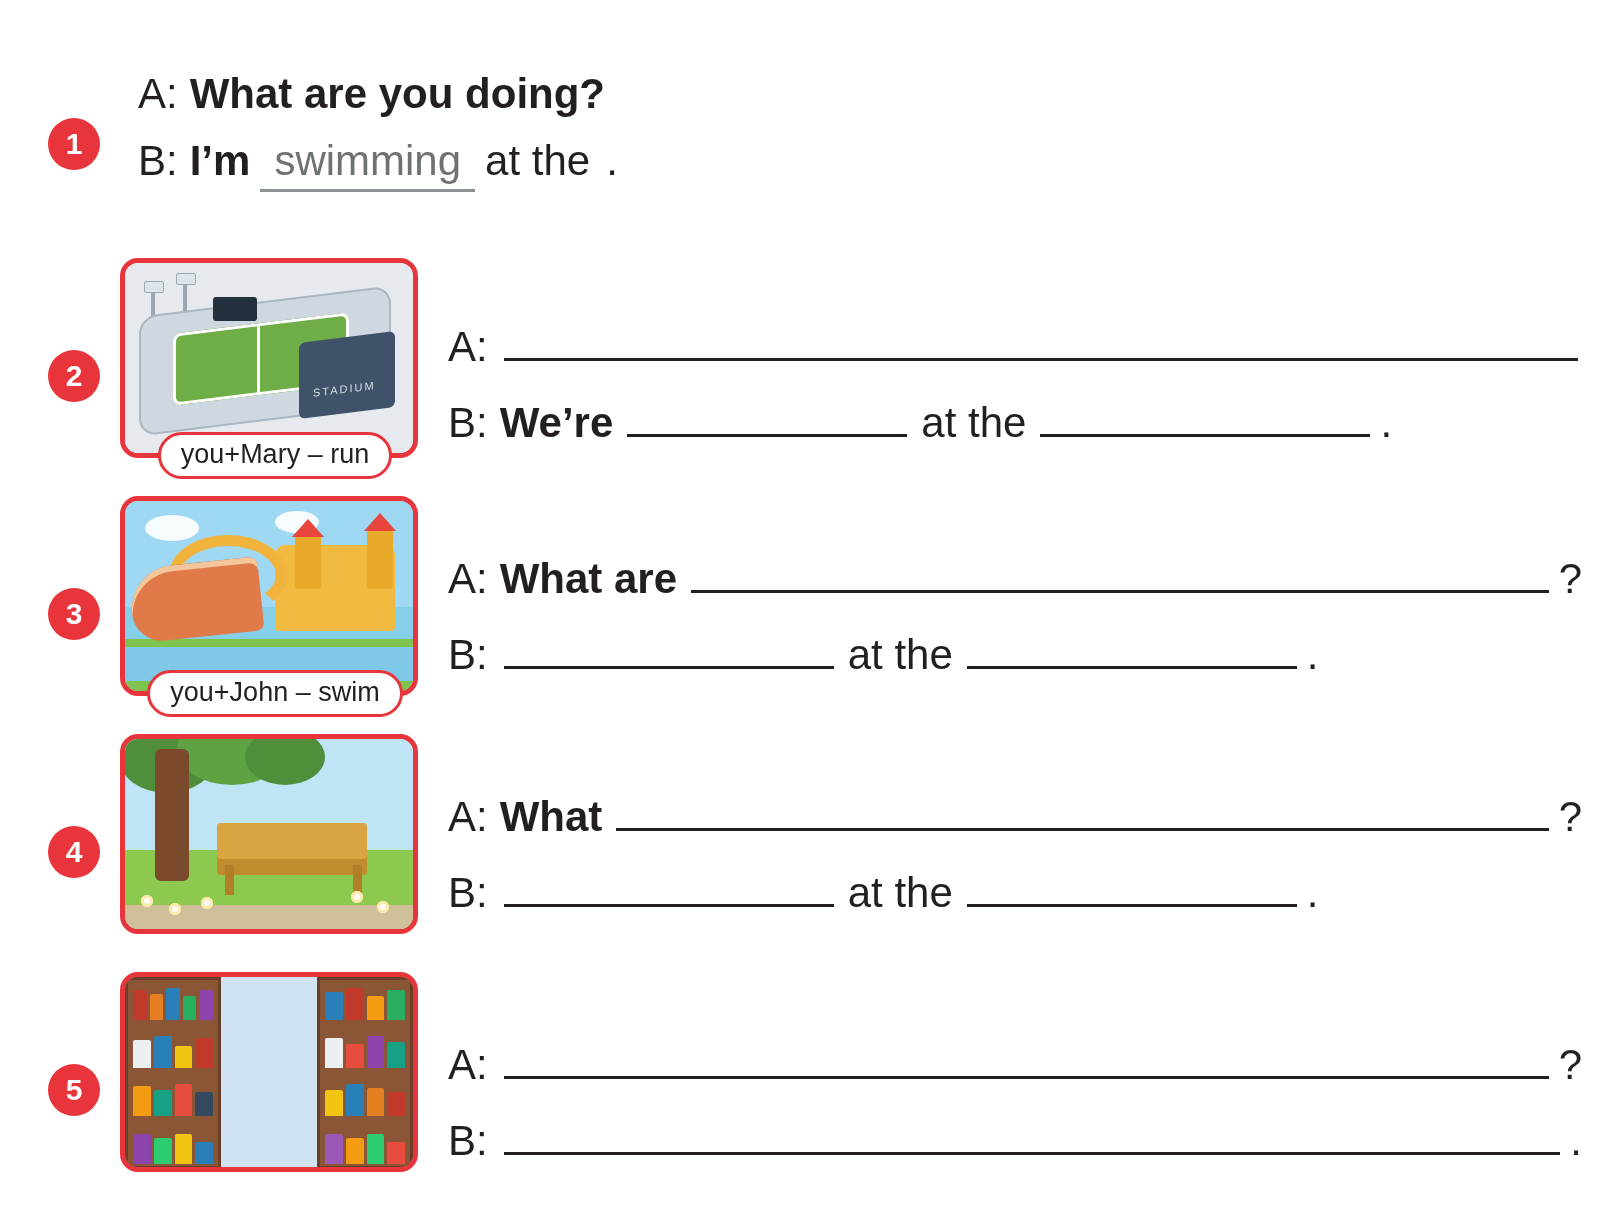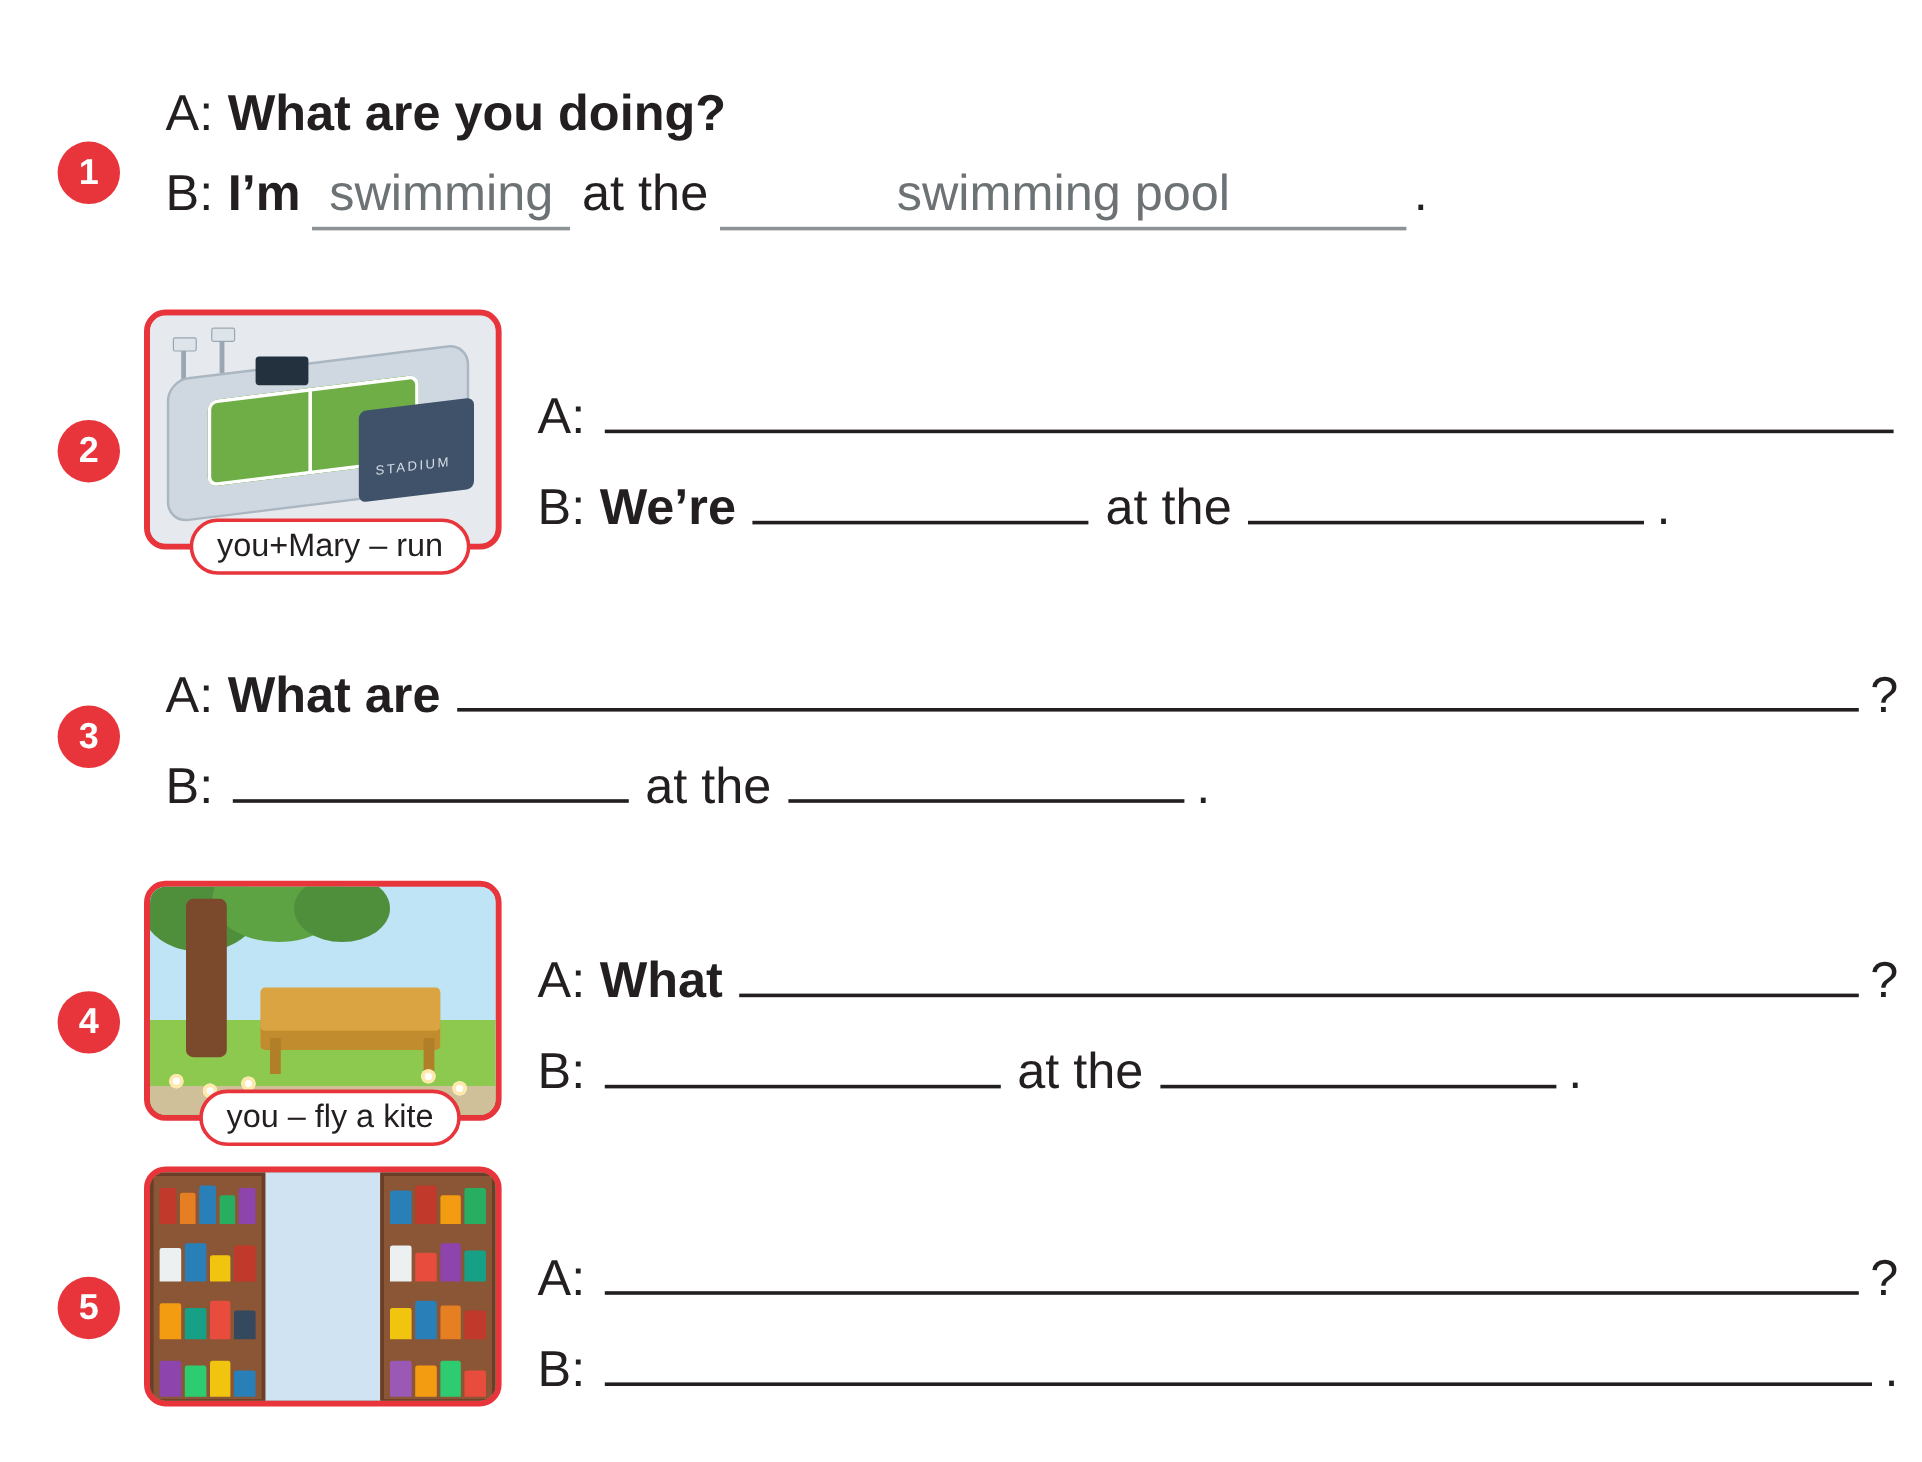--- a/index.html
+++ b/index.html
@@ -227,21 +227,20 @@
     <div class="dlg-col">
       <div class="line" style="margin-top:58px;">
         <span class="spk">A:</span>
         <span class="txt">What are you doing?</span>
       </div>
       <div class="line" style="margin-top:14px;">
         <span class="spk">B:</span>
         <span class="txt">I’m</span>
         <span class="ans">swimming</span>
         <span class="txt-l">at the</span>
-        <span class="ans long">swimming pool</span>
         <span class="endmark">.</span>
       </div>
     </div>
   </div>
 
   <div class="row" style="height:238px;">
     <div class="badge-col">
       <div class="badge" style="top:92px;">2</div>
     </div>
     <div class="pic-col">
@@ -273,20 +272,37 @@
         <span class="txt-l">at the</span>
         <span class="blank fixed-lg"></span>
         <span class="endmark">.</span>
       </div>
     </div>
   </div>
 
   <div class="row" style="height:238px;">
     <div class="badge-col">
       <div class="badge" style="top:92px;">3</div>
+    </div>
+    <div class="pic-col">
+      <div class="pic-frame" style="height:190px;">
+        <div class="pic-inner art-park">
+          <div class="cloud" style="left:20px;top:14px;width:54px;height:26px;"></div>
+          <div class="cloud" style="left:150px;top:10px;width:44px;height:22px;"></div>
+          <div class="castle"></div>
+          <div class="tower" style="right:20px;top:28px;height:60px;"></div>
+          <div class="tower" style="right:92px;top:34px;height:54px;"></div>
+          <div class="loop"></div>
+          <div class="slide"></div>
+          <div class="pool"></div>
+        </div>
+      </div>
+      <div class="cap-wrap">
+        <div class="caption">you+John – swim</div>
+      </div>
     </div>
     <div class="dlg-col">
       <div class="line" style="margin-top:50px;">
         <span class="spk">A:</span>
         <span class="txt">What are</span>
         <span class="blank"></span>
         <span class="endmark">?</span>
       </div>
       <div class="line" style="margin-top:16px;">
         <span class="spk">B:</span>
@@ -313,23 +329,20 @@
           <div class="benchleg" style="left:100px;"></div>
           <div class="benchleg" style="left:228px;"></div>
           <div class="path"></div>
           <div class="flower" style="left:16px;top:156px;"></div>
           <div class="flower" style="left:44px;top:164px;"></div>
           <div class="flower" style="left:76px;top:158px;"></div>
           <div class="flower" style="left:226px;top:152px;"></div>
           <div class="flower" style="left:252px;top:162px;"></div>
         </div>
       </div>
-      <div class="cap-wrap">
-        <div class="caption">you – fly a kite</div>
-      </div>
     </div>
     <div class="dlg-col">
       <div class="line" style="margin-top:50px;">
         <span class="spk">A:</span>
         <span class="txt">What</span>
         <span class="blank"></span>
         <span class="endmark">?</span>
       </div>
       <div class="line" style="margin-top:16px;">
         <span class="spk">B:</span>

